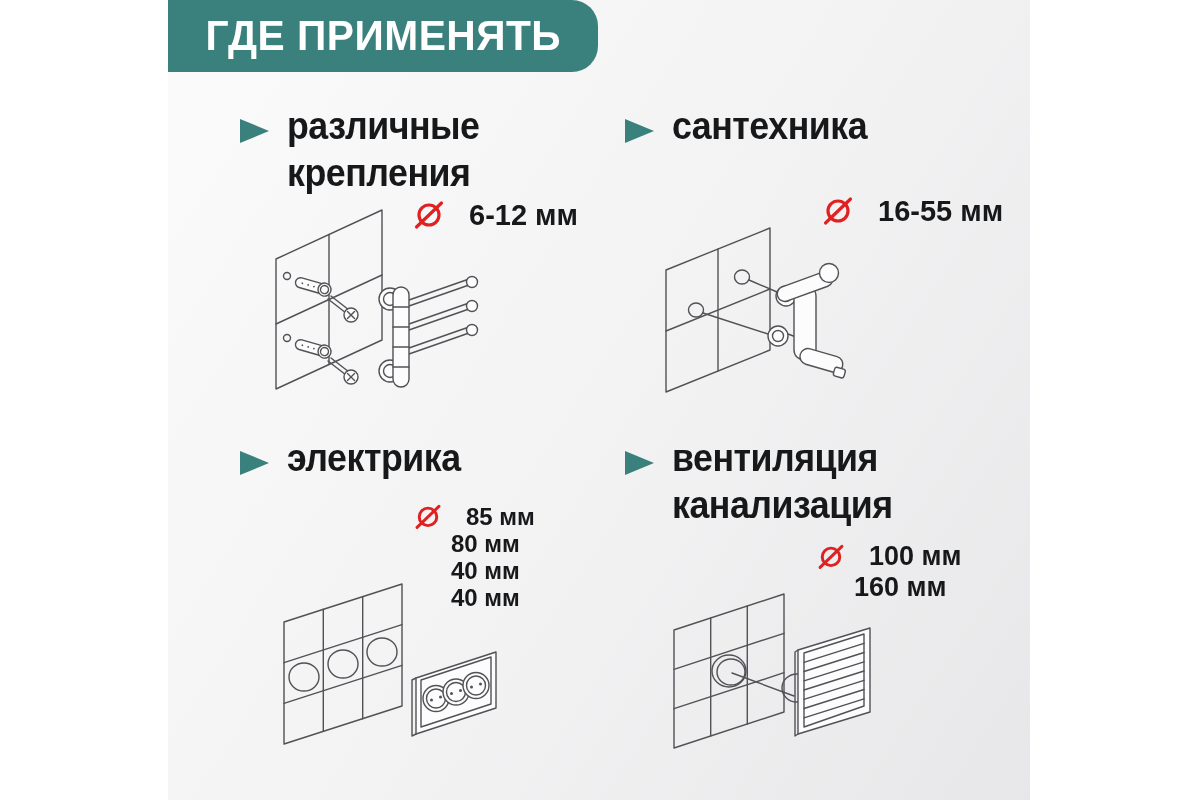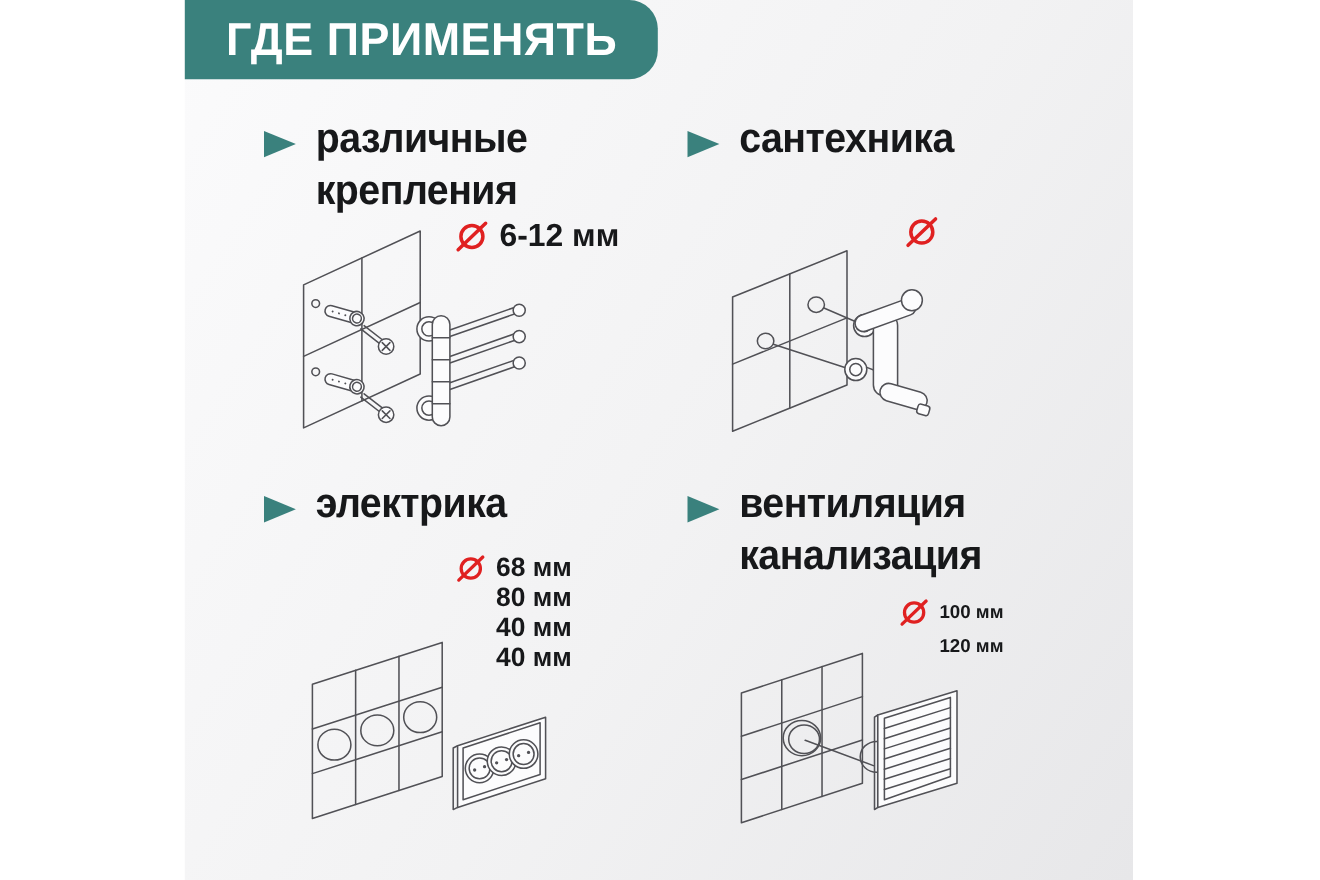--- a/index.html
+++ b/index.html
@@ -24,24 +24,24 @@
     position:absolute;width:0;height:0;border-style:solid;
     border-width:12px 0 12px 29px;
     border-color:transparent transparent transparent #3a817d;
   }
   .sec-title{
     position:absolute;margin:0;font-size:38px;font-weight:700;line-height:47px;
     letter-spacing:-.5px;transform:scaleX(.94);transform-origin:left top;white-space:nowrap;
   }
   .sec-title span{display:block;}
   .sizes{position:absolute;font-weight:700;}
-  .size-row{display:flex;align-items:center;gap:9px;white-space:nowrap;}
+  .size-row{display:flex;align-items:center;gap:24px;white-space:nowrap;}
   .sizes.big  .size-row{height:36px;font-size:29px;}
   .sizes.small .size-row{height:27px;font-size:24px;}
-  .sizes.mid  .size-row{height:31px;font-size:17px;}
+  .sizes.mid  .size-row{height:31px;font-size:27px;}
   .sizes.small .indent{margin-left:37px;}
   .sizes.mid   .indent{margin-left:37px;}
   .dia{flex:0 0 auto;transform:translateY(-1px);}
   .art{position:absolute;}
   .art svg{display:block;}
 </style>
 </head>
 <body>
 
 <div class="canvas">
@@ -134,20 +134,21 @@
     <span>сантехника</span>
   </h2>
   <div class="sizes big" style="left:822px;top:193px">
     <div class="size-row">
       <svg class="dia" width="32" height="32" viewBox="0 0 32 32">
         <g stroke="#e02121" stroke-width="3.2" fill="none" stroke-linecap="round">
           <circle cx="16" cy="17" r="10"></circle>
             <line x1="3.5" y1="29" x2="28.5" y2="5"></line>
         </g>
       </svg>
+      <span>16-55 мм</span>
     </div>
   </div>
   <div class="art" style="left:658px;top:220px">
     <svg width="200" height="182" viewBox="0 0 200 182">
       <g stroke="#515156" stroke-width="1.4" fill="none" stroke-linejoin="round" stroke-linecap="round">
 
         <polygon points="8,50 112,8 112,130 8,172"></polygon>
         <line x1="60" y1="29" x2="60" y2="151"></line>
         <line x1="8" y1="111" x2="112" y2="69"></line>
 
@@ -182,21 +183,21 @@
     <span>электрика</span>
   </h2>
   <div class="sizes small" style="left:414px;top:503px">
     <div class="size-row">
       <svg class="dia" width="28" height="28" viewBox="0 0 32 32">
         <g stroke="#e02121" stroke-width="3.4" fill="none" stroke-linecap="round">
           <circle cx="16" cy="17" r="10"></circle>
             <line x1="3.5" y1="29" x2="28.5" y2="5"></line>
         </g>
       </svg>
-      <span>68 мм</span>
+      <span>85 мм</span>
     </div>
     <div class="size-row">
       <span class="indent">80 мм</span>
     </div>
     <div class="size-row">
       <span class="indent">40 мм</span>
     </div>
     <div class="size-row">
       <span class="indent">40 мм</span>
     </div>
@@ -243,21 +244,21 @@
     <div class="size-row">
       <svg class="dia" width="28" height="28" viewBox="0 0 32 32">
         <g stroke="#e02121" stroke-width="3.4" fill="none" stroke-linecap="round">
           <circle cx="16" cy="17" r="10"></circle>
             <line x1="3.5" y1="29" x2="28.5" y2="5"></line>
         </g>
       </svg>
       <span>100 мм</span>
     </div>
     <div class="size-row">
-      <span class="indent">120 мм</span>
+      <span class="indent">160 мм</span>
     </div>
   </div>
   <div class="art" style="left:668px;top:584px">
     <svg width="218" height="172" viewBox="0 0 218 172">
       <g stroke="#515156" stroke-width="1.4" fill="none" stroke-linejoin="round" stroke-linecap="round">
 
         <polygon points="6,46 116,10 116,128 6,164"></polygon>
         <line x1="42.7" y1="34" x2="42.7" y2="152"></line>
         <line x1="79.3" y1="22" x2="79.3" y2="140"></line>
         <line x1="6" y1="85.3" x2="116" y2="49.3"></line>

